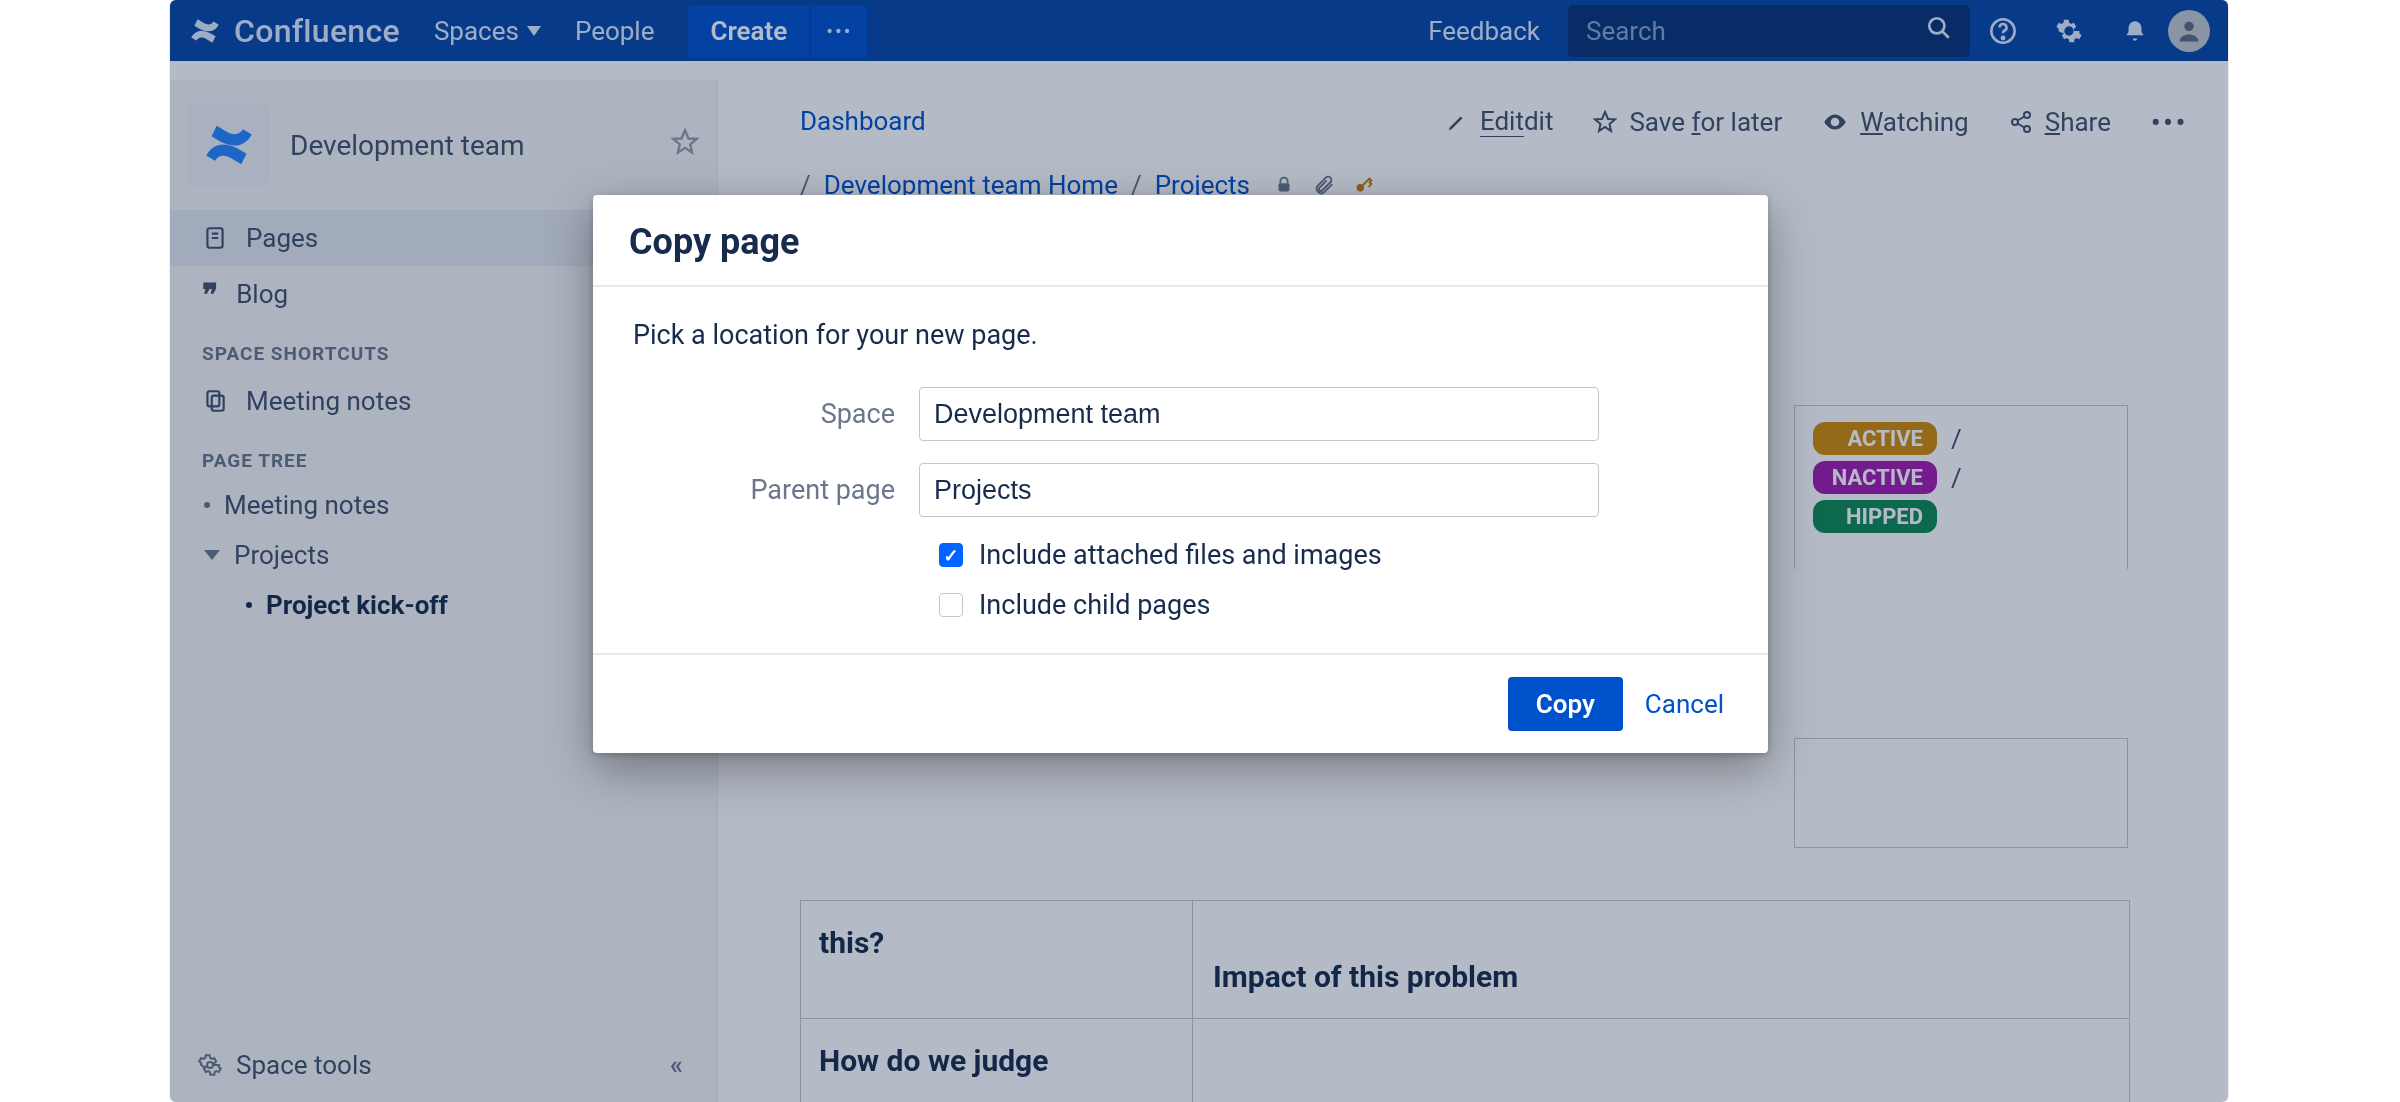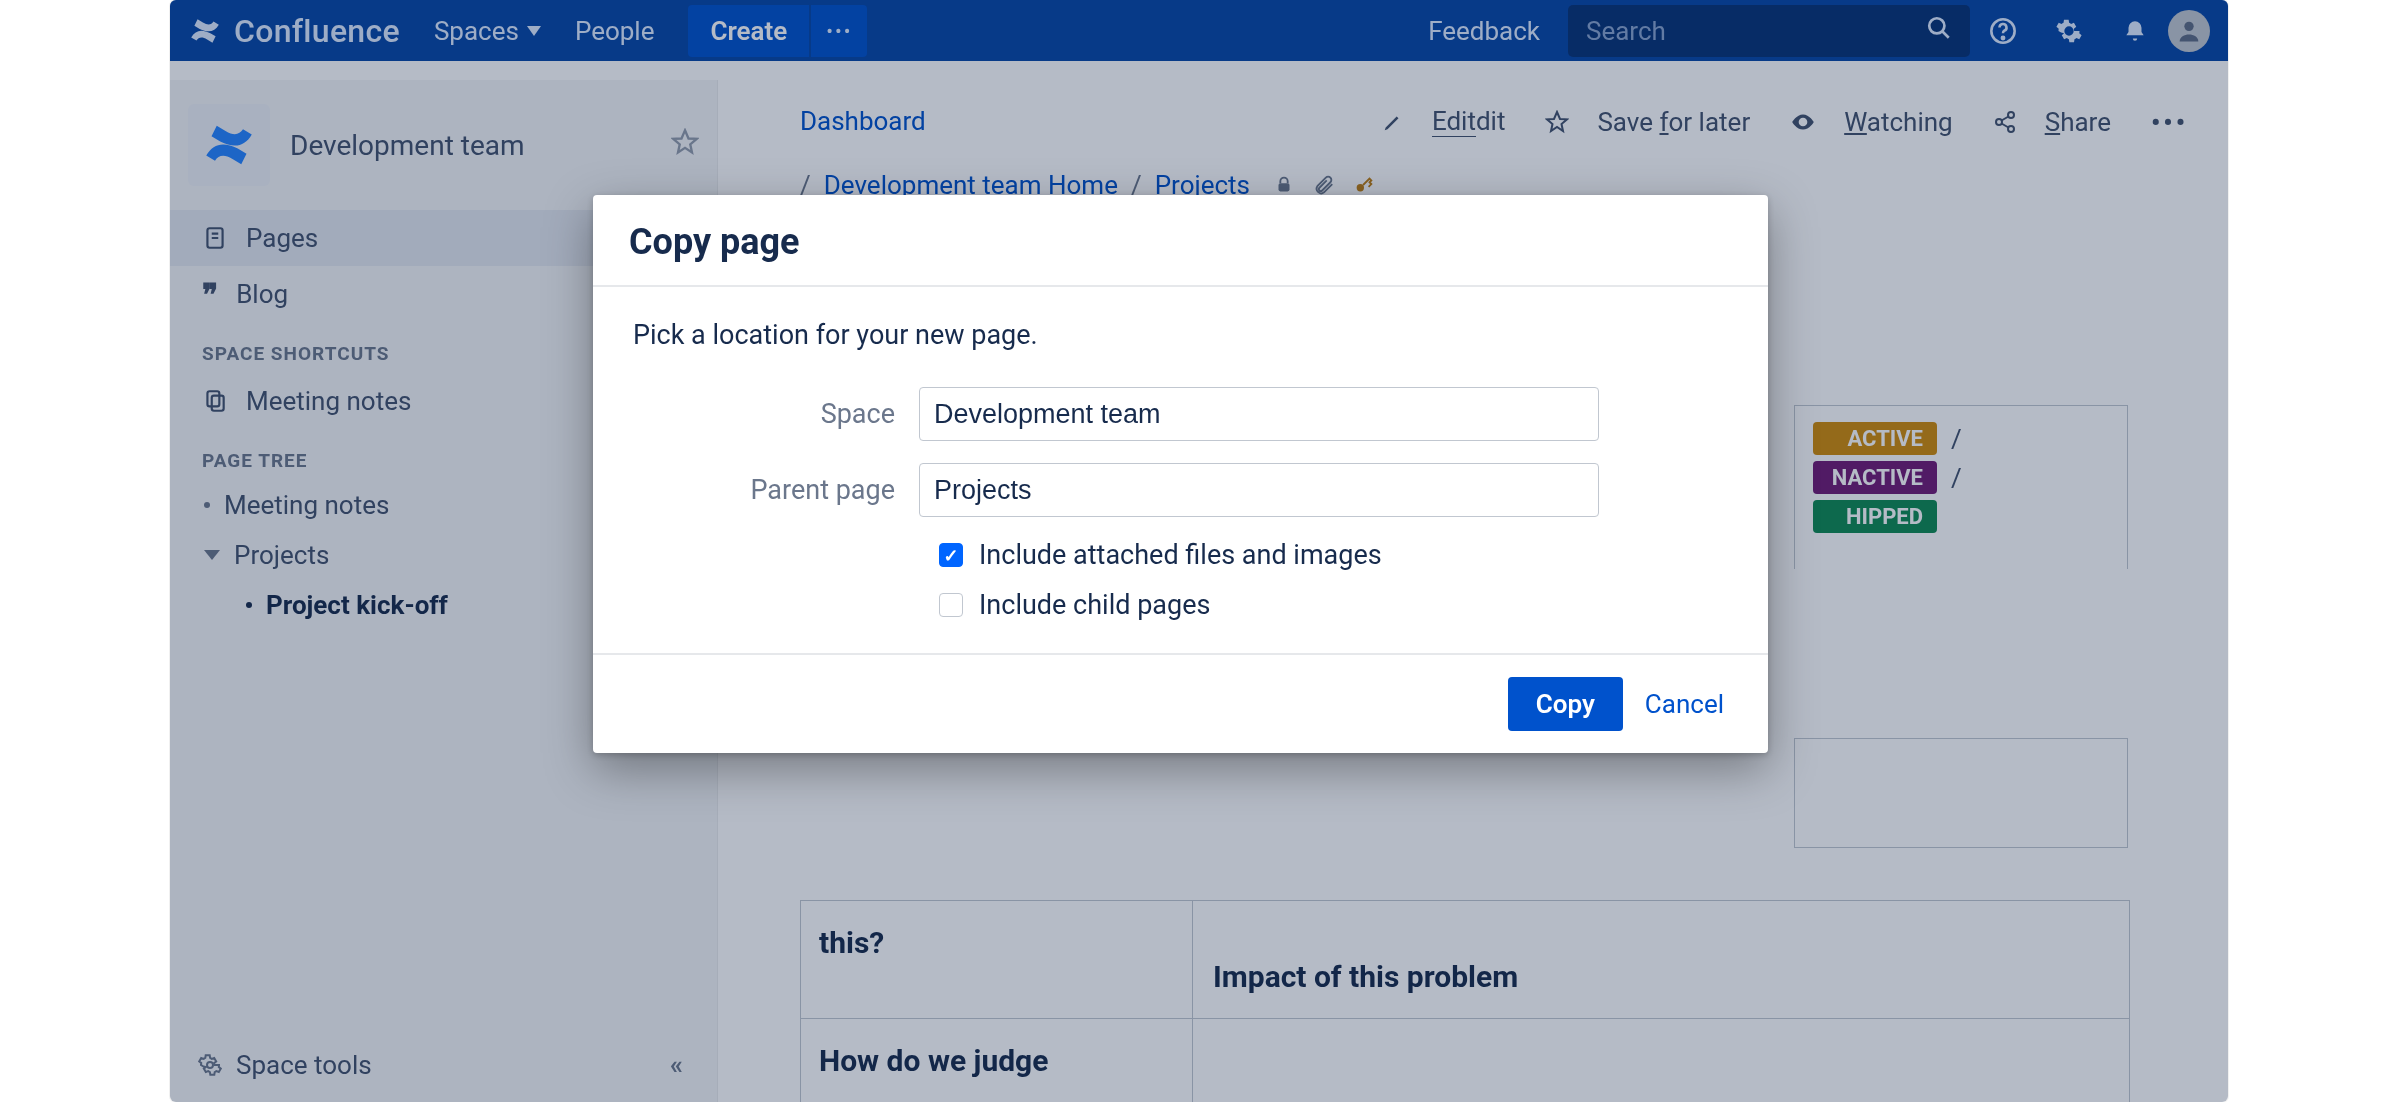--- a/index.html
+++ b/index.html
@@ -165,38 +165,38 @@
     display:flex; align-items:center; flex-wrap:wrap; gap:13px;
   }
   .breadcrumbs a { color:#0052CC; text-decoration:none; cursor:pointer;}
   .breadcrumbs .sep { color:#6B778C; }
   .bc-icons { display:inline-flex; gap:18px; margin-left:10px; color:#6B778C;}
   .toolbar {
     position:absolute; top:26px; right:40px;
     display:flex; align-items:center; gap:40px;
     color:#42526E; font-size:26px;
   }
-  .toolbar .titem { display:flex; align-items:center; gap:28px; cursor:pointer;}
+  .toolbar .titem { display:flex; align-items:center; gap:12px; cursor:pointer;}
   .toolbar u { text-decoration: underline; }
   .ellipsis { letter-spacing:3px; font-weight:700;}
   .status-box {
     position:absolute;
     top: 325px; right: 100px;
     width: 334px;
     border:1px solid #c1c7d0; border-bottom:none;
     padding: 10px 0 30px 18px;
   }
   .status-title { font-size:34px; font-weight:700; color:#172B4D; margin-bottom:20px; padding-left: 2px;}
   .status-row { display:flex; align-items:center; gap:10px; margin:6px 0; }
   .pill {
     display:inline-block; color:#fff; font-weight:700; font-size:22px;
-    padding: 4px 14px 4px 0; border-radius:4px; text-align:right;
+    padding: 4px 14px 4px 0; border-radius:12px; text-align:right;
   }
   .pill.active { background:#d08b0a; width:124px;}
-  .pill.inactive { background:#701a75; width:124px;}
+  .pill.inactive { background:#a21caf; width:124px;}
   .pill.shipped { background:#0f8a52; width:124px;}
   .slash { font-size:26px; color:#42526E; margin-left:4px; }
 
   .table2 {
     position:absolute;
     left:82px; bottom:0;
     width: 1330px;
     border:1px solid #c1c7d0;
     border-bottom:none;
   }

